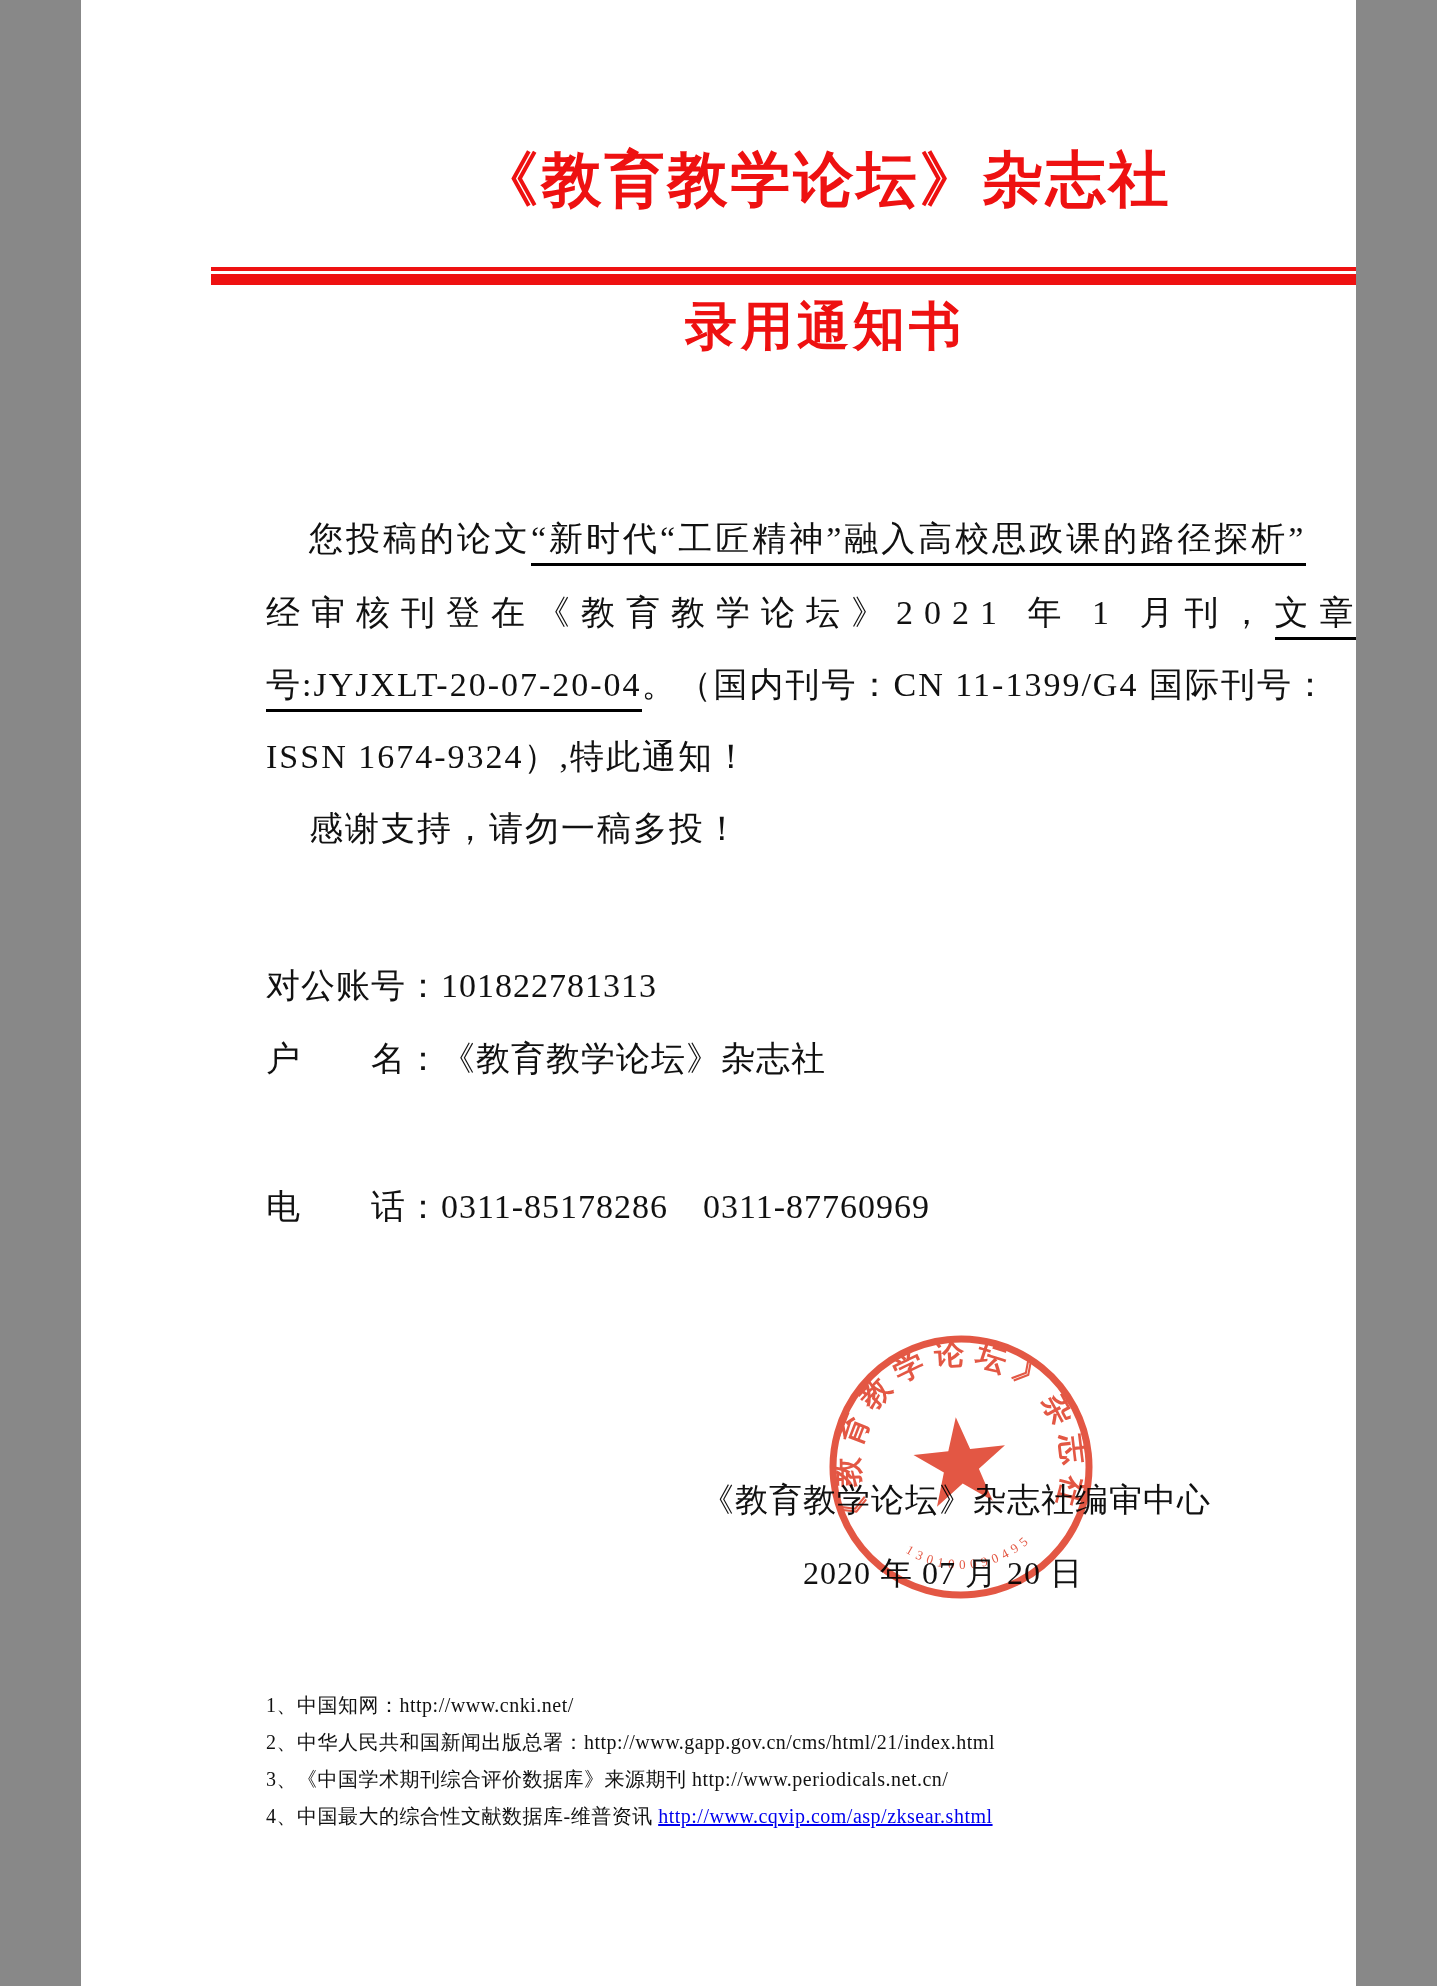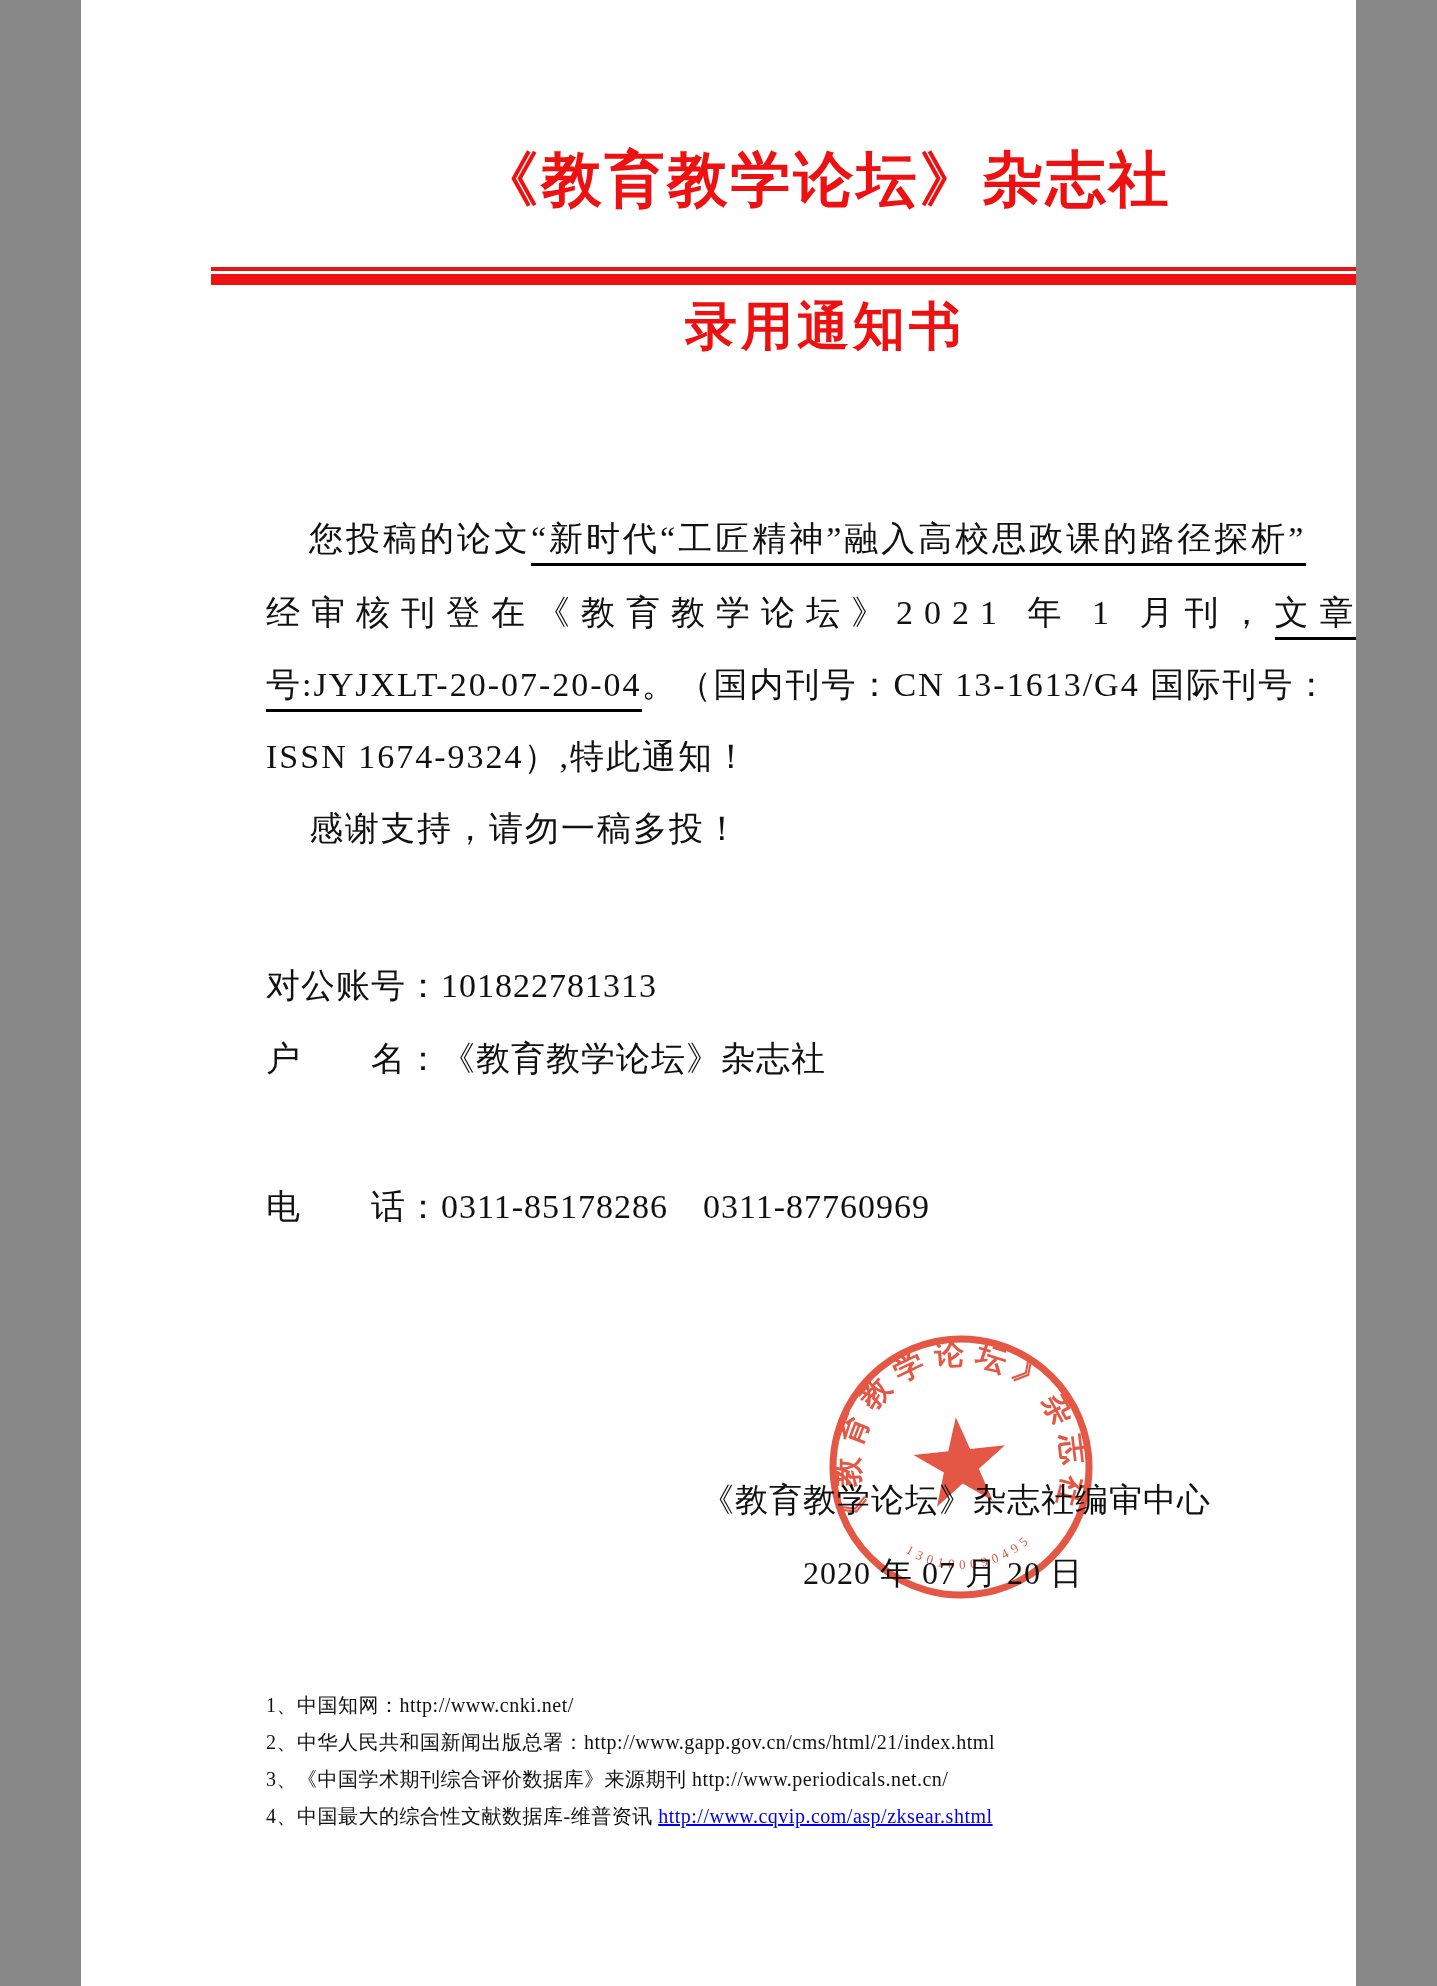--- a/index.html
+++ b/index.html
@@ -100,21 +100,21 @@
 
   <div class="abs bl l2">
     <span>您投稿的论文</span><span class="u">“新时代“工匠精神”融入高校思政课的路径探析”</span>
   </div>
 
   <div class="abs bl l3">
     <span>经审核刊登在《教育教学论坛》2021 年 1 月刊，</span><span class="u">文章编</span>
   </div>
 
   <div class="abs bl l4">
-    <span class="u">号:JYJXLT-20-07-20-04</span><span>。（国内刊号：CN 13-1613/G4 国际刊号：</span>
+    <span class="u">号:JYJXLT-20-07-20-04</span><span>。（国内刊号：CN 11-1399/G4 国际刊号：</span>
   </div>
 
   <div class="abs bl l5">ISSN 1674-9324）,特此通知！</div>
 
   <div class="abs bl l6">感谢支持，请勿一稿多投！</div>
 
   <div class="abs acct a0">
     <span>对公账号：</span><span>101822781313</span>
   </div>
   <div class="abs acct a1">

